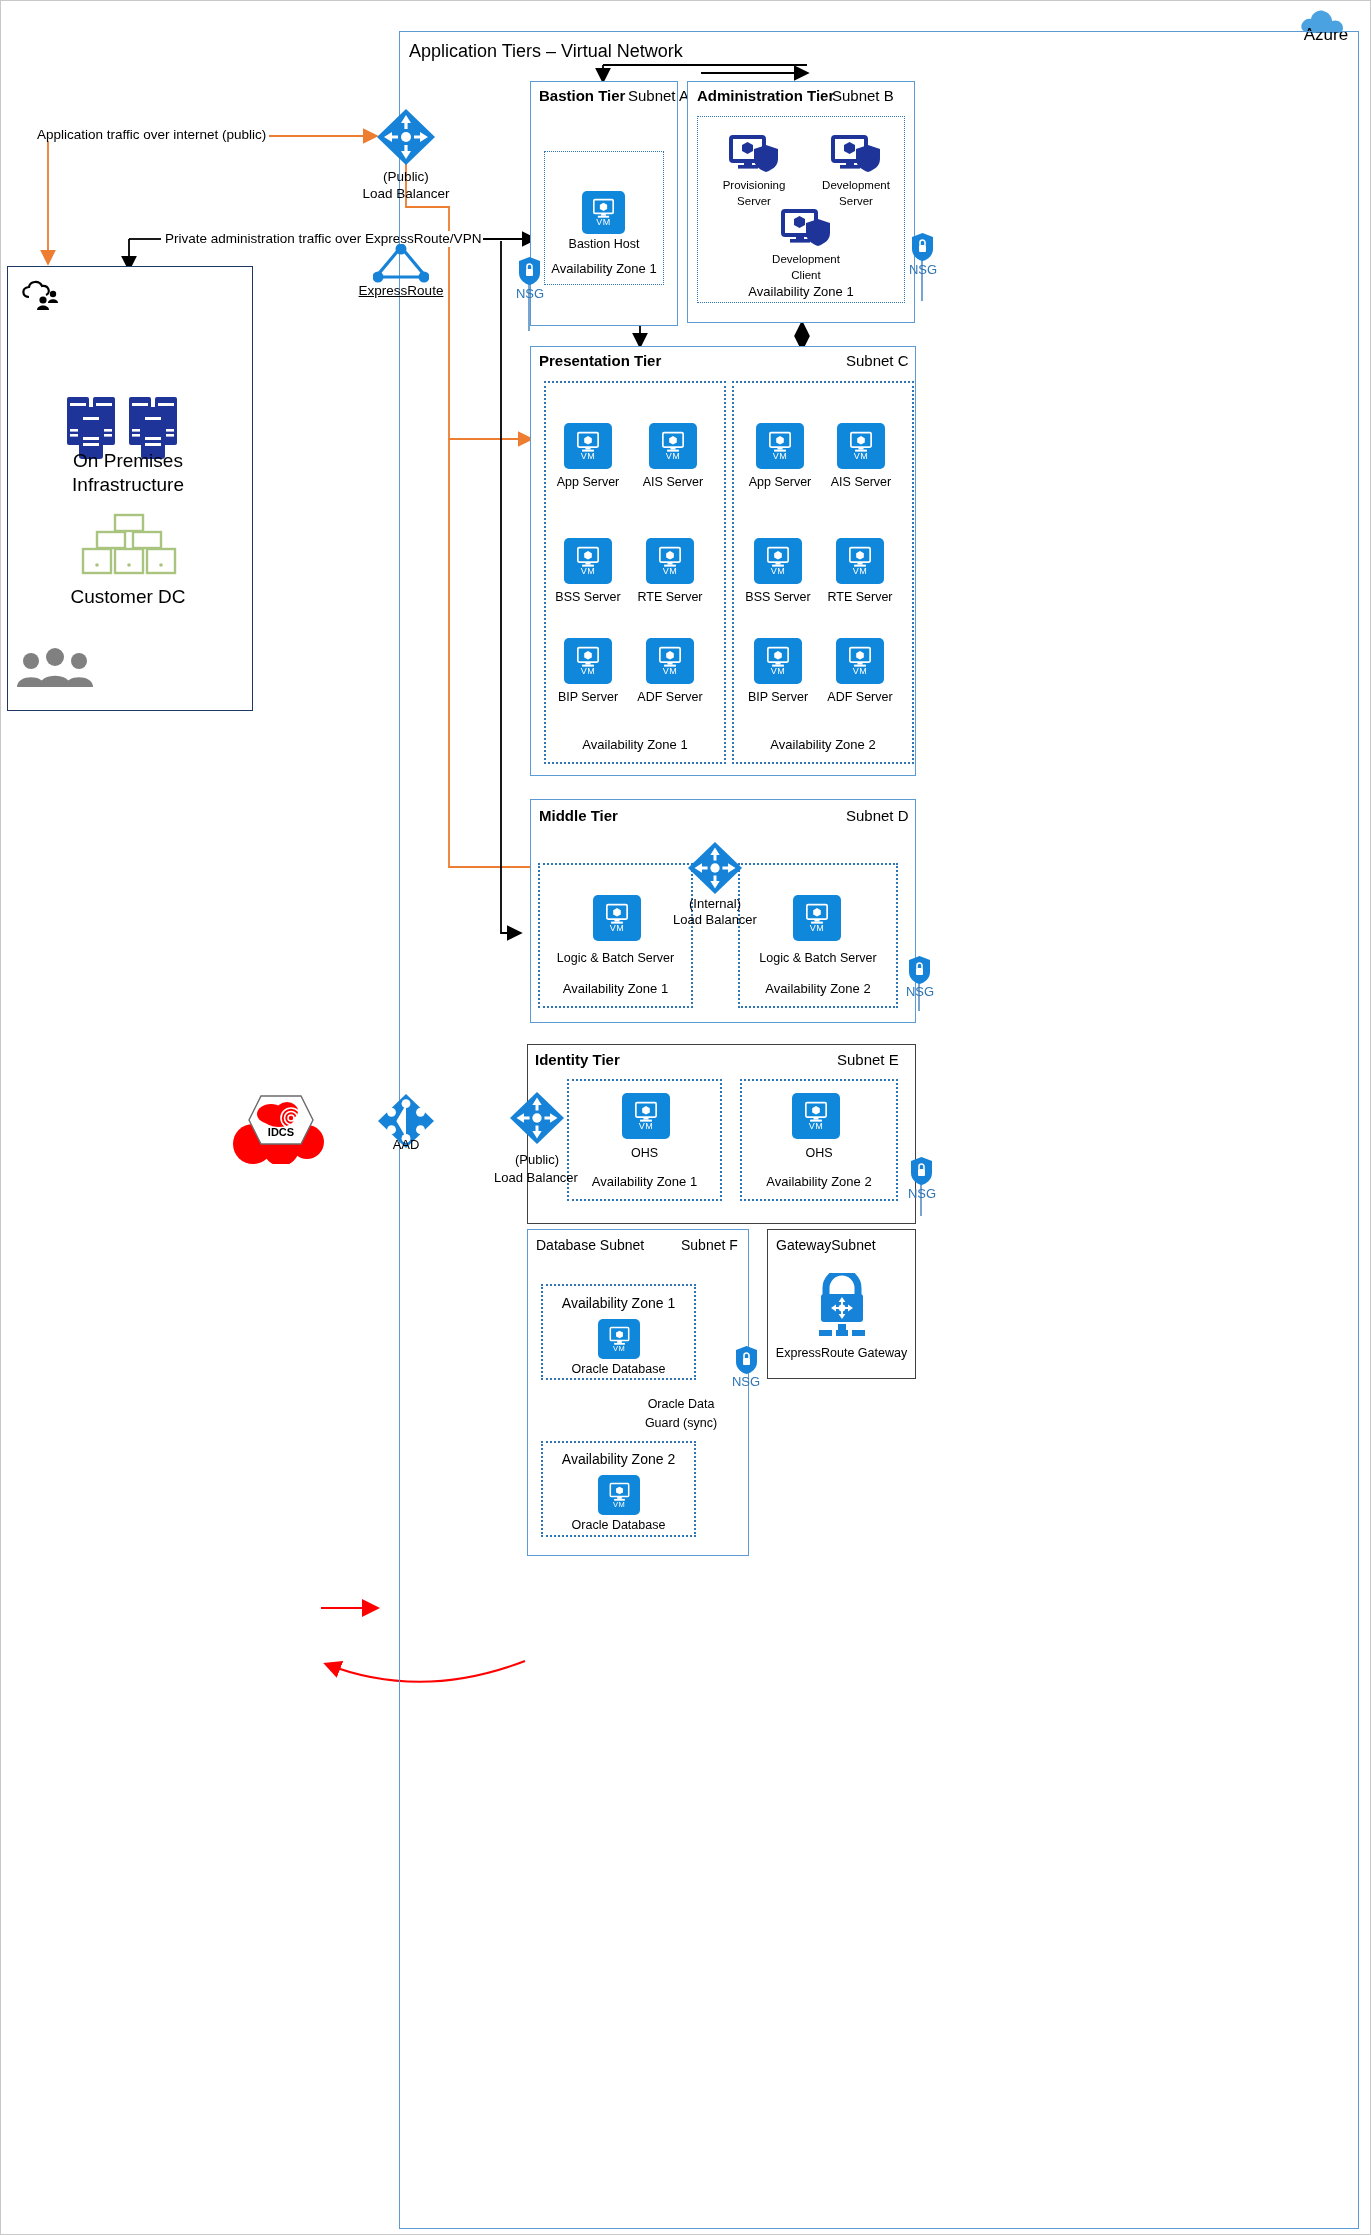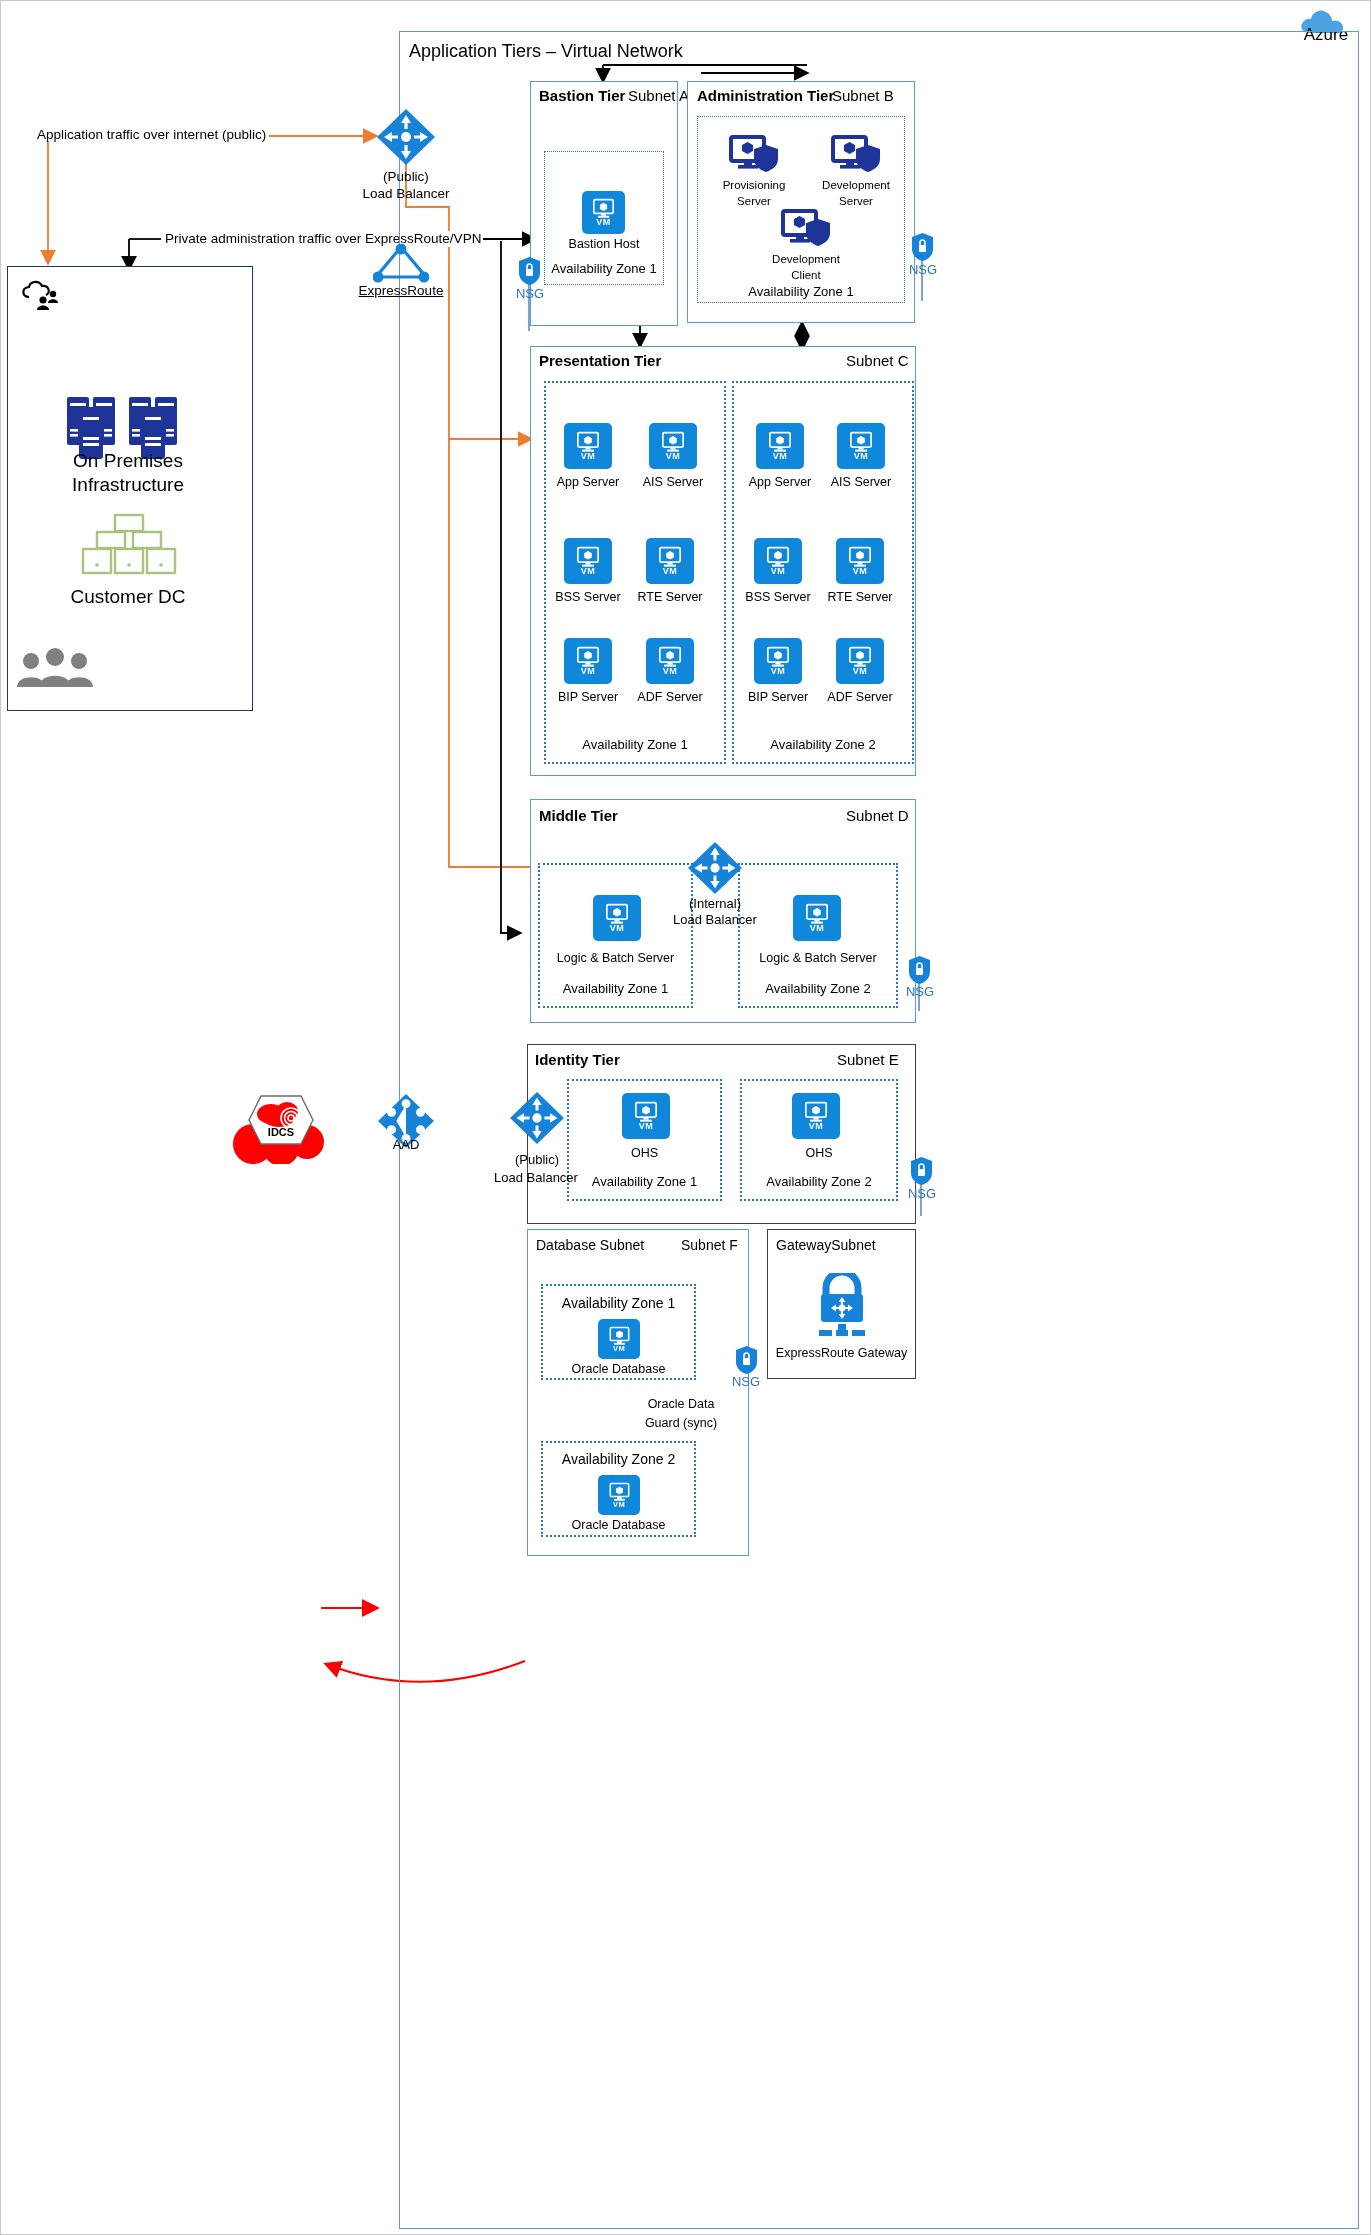--- a/index.html
+++ b/index.html
@@ -35,21 +35,21 @@
   .node-lab-sm{font-size:11.5px;}
   .az-lab{font-size:13px;}
   .flow-lab{font-size:13.5px;}
   .nsg-lab{font-size:13px;color:#2e75b6;}
   .big-lab{font-size:19px;}
   .mid-lab{font-size:16px;}
 
   
   .vmtile{position:absolute;background:#0f87da;border-radius:5px;
           display:flex;flex-direction:column;align-items:center;justify-content:center;}
-  .vmtile .vmtxt{color:#fff;font-size:9px;font-weight:bold;letter-spacing:.5px;margin-top:-2px;}
+  .vmtile .vmtxt{color:#fff;font-size:9px;font-weight:normal;letter-spacing:.5px;margin-top:-2px;}
   svg.ov{position:absolute;left:0;top:0;width:1371px;height:2235px;pointer-events:none;}
 </style>
 </head>
 <body>
 
 <div id="canvas">
 
   <svg class="ov" viewBox="0 0 1371 2235">
     <defs>
       <marker id="arrB" markerWidth="9" markerHeight="9" refX="7.5" refY="4.5" orient="auto">

